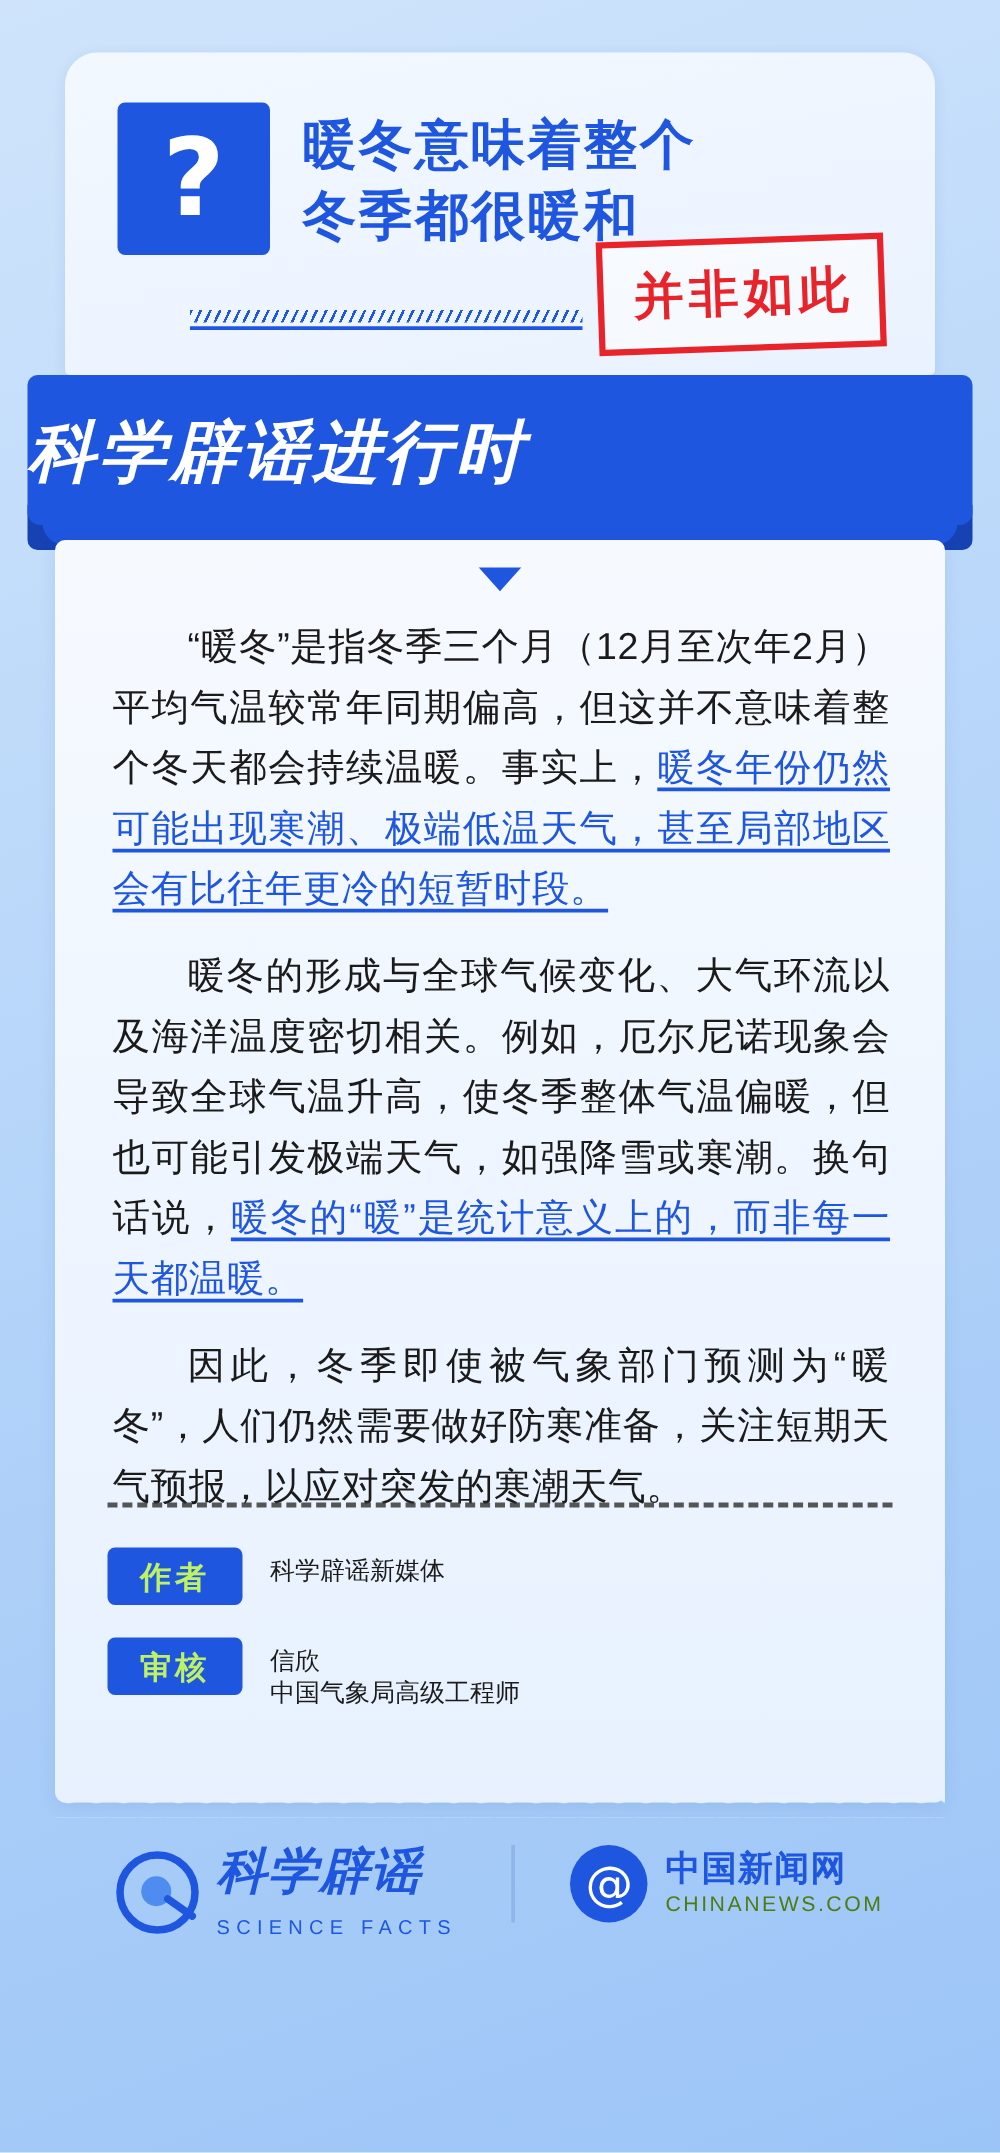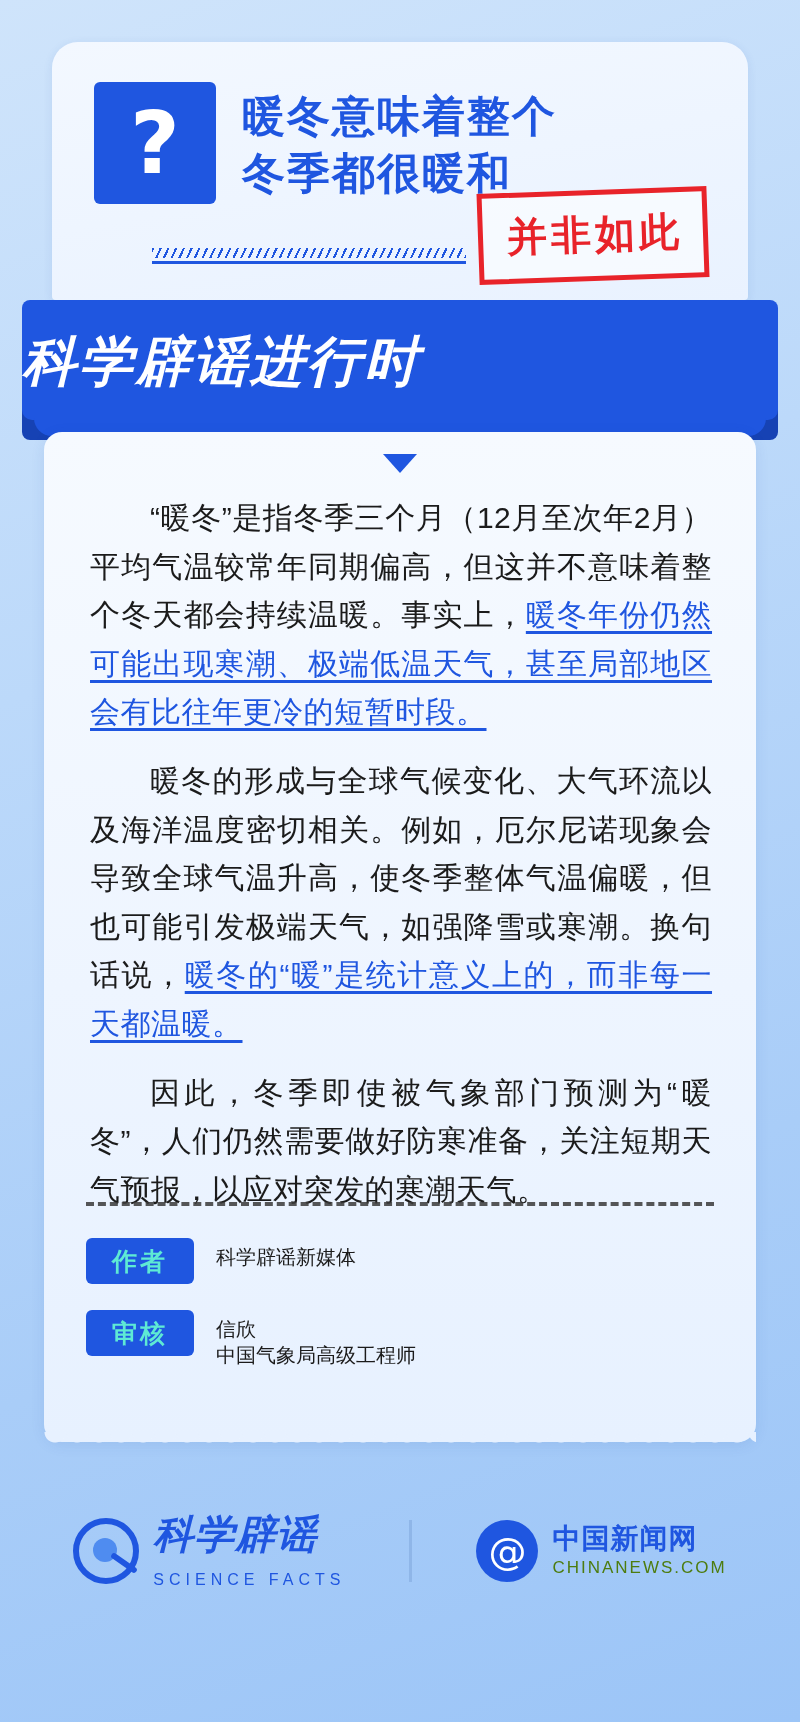--- a/index.html
+++ b/index.html
@@ -144,21 +144,21 @@
   }
 
   
   .body-card {
     position: absolute;
     left: 44px;
     top: 432px;
     width: 712px;
     height: 1010px;
     background: linear-gradient(180deg, #f6faff 0%, #eef5ff 55%, #e7f1ff 100%);
-    border-radius: 18px;
+    border-radius: 8px;
     box-shadow: 0 3px 14px rgba(40,80,160,0.10);
   }
   .caret {
     position: absolute;
     left: 50%;
     top: 22px;
     transform: translateX(-50%);
     width: 0; height: 0;
     border-left: 17px solid transparent;
     border-right: 17px solid transparent;
@@ -205,21 +205,21 @@
   .credit-row {
     display: flex;
     align-items: flex-start;
     margin-bottom: 26px;
   }
   .credit-tag {
     flex: 0 0 auto;
     width: 108px;
     height: 46px;
     background: #1f56e0;
-    color: #5eead4;
+    color: #bef264;
     border-radius: 6px;
     font-size: 25px;
     font-weight: bold;
     letter-spacing: 3px;
     display: flex;
     align-items: center;
     justify-content: center;
   }
   .credit-text {
     margin-left: 22px;
@@ -242,23 +242,23 @@
   }
 
   
   .footer {
     position: absolute;
     left: 0;
     right: 0;
     top: 1476px;
     height: 150px;
     display: flex;
-    align-items: center;
+    align-items: flex-start;
     justify-content: center;
-    gap: 64px;
+    gap: 44px;
   }
   .logo-left {
     display: flex;
     align-items: center;
     gap: 14px;
   }
   .logo-circle {
     width: 66px; height: 66px;
     border-radius: 50%;
     border: 6px solid #1f56e0;

